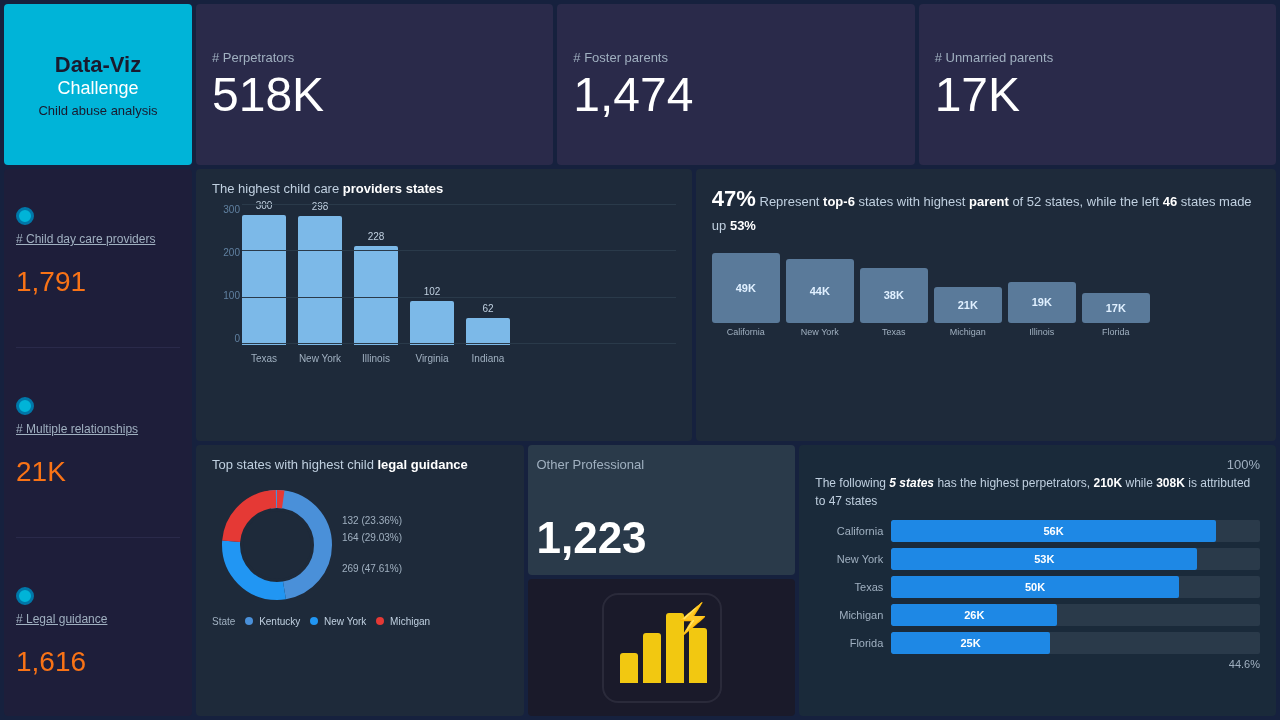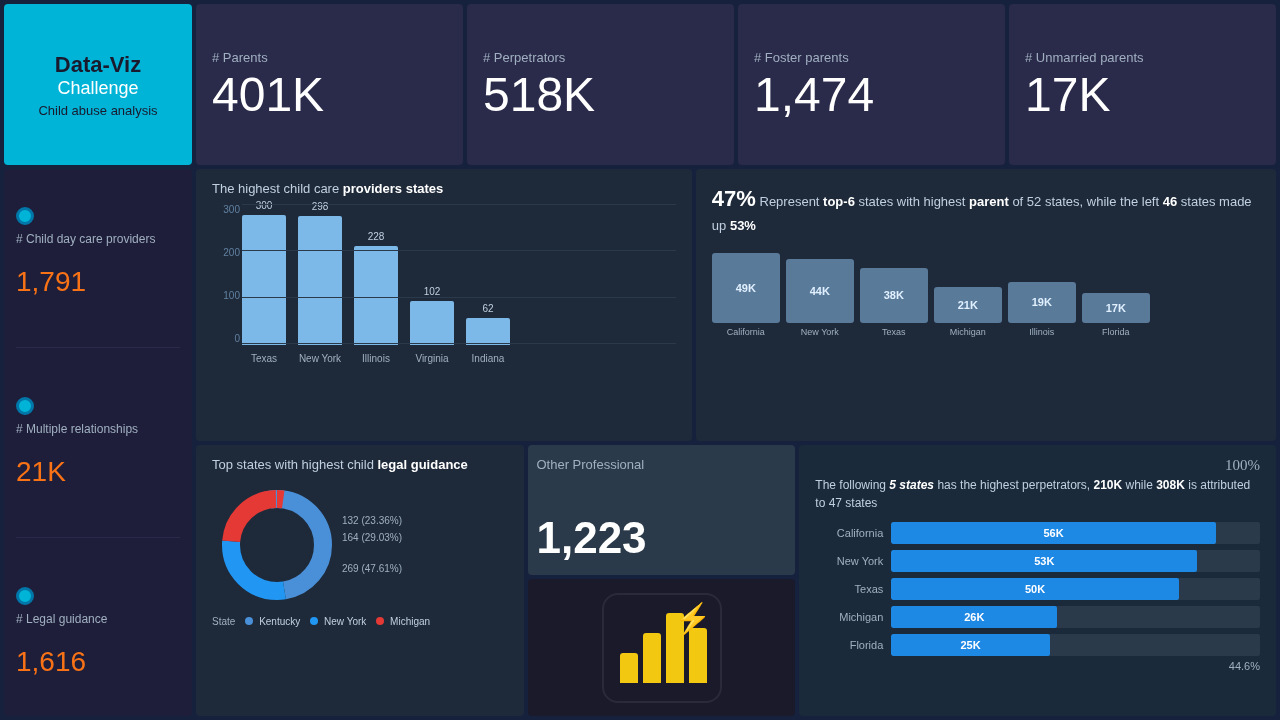--- a/index.html
+++ b/index.html
@@ -110,20 +110,21 @@
       height: 18px;
       border-radius: 50%;
       background: #00b4d8;
       border: 3px solid #0077a8;
       margin-bottom: 4px;
     }
     .sidebar-metric-label {
       font-size: 12px;
       color: #a0b0c0;
       line-height: 1.4;
+      text-decoration: underline;
     }
     .sidebar-metric-value {
       font-size: 28px;
       font-weight: 400;
       color: #f97316;
       margin-top: 16px;
     }
     .sidebar-divider {
       height: 1px;
       background: #2a2a4a;
@@ -438,24 +439,23 @@
       pointer-events: none;
     }
     .grid-line {
       width: 100%;
       height: 1px;
       background: #2a3a4a;
     }
 
     .perp-100-label {
       text-align: right;
-      font-size: 15px;
+      font-size: 13px;
       color: #a0b0c0;
       margin-bottom: 2px;
-      font-family: Liberation Serif, serif;
     }
     .perp-pct-bottom {
       text-align: right;
       font-size: 11px;
       color: #a0b0c0;
       margin-top: 4px;
     }
   </style>
 </head>
 <body>
@@ -463,24 +463,20 @@
 <div class="dashboard">
 
   <div class="top-row">
 
     <div class="logo-card">
       <span class="logo-title-line1">Data-Viz</span>
       <span class="logo-title-line2">Challenge</span>
       <span class="logo-sub">Child abuse analysis</span>
     </div>
 
-    <div class="stat-card">
-      <div class="stat-label"># Parents</div>
-      <div class="stat-value">401K</div>
-    </div>
     <div class="stat-card">
       <div class="stat-label"># Perpetrators</div>
       <div class="stat-value">518K</div>
     </div>
     <div class="stat-card">
       <div class="stat-label"># Foster parents</div>
       <div class="stat-value">1,474</div>
     </div>
     <div class="stat-card">
       <div class="stat-label"># Unmarried parents</div>

